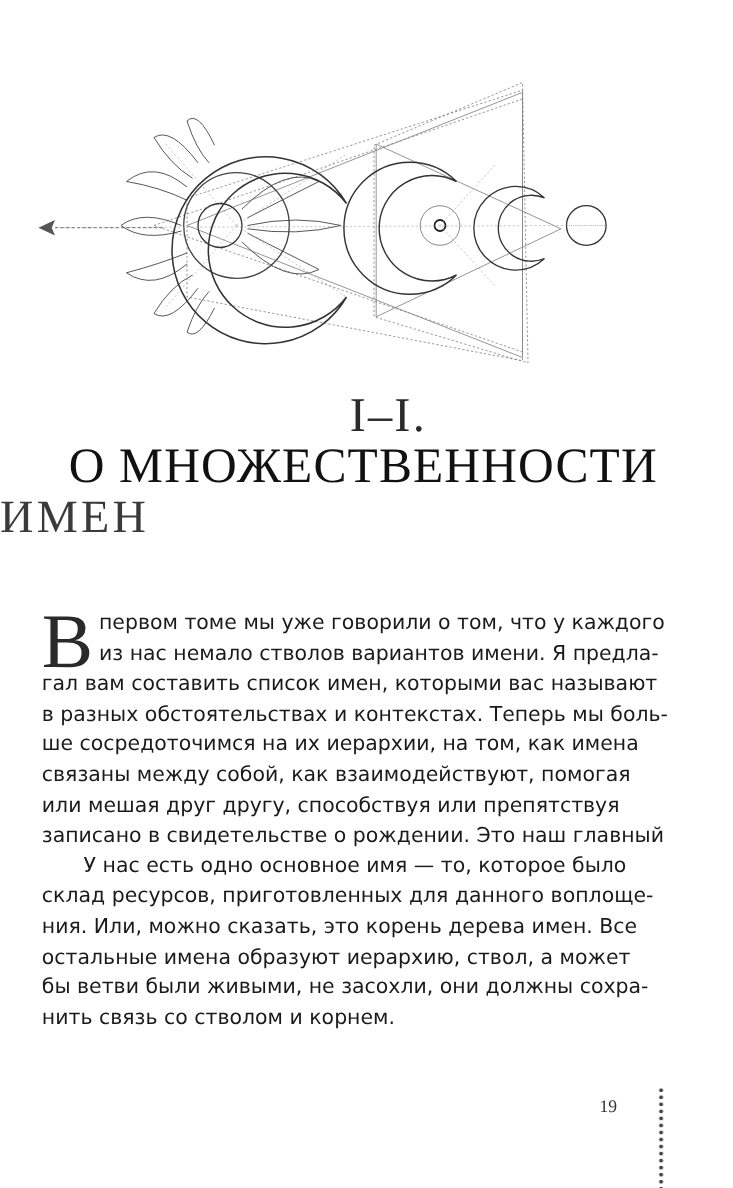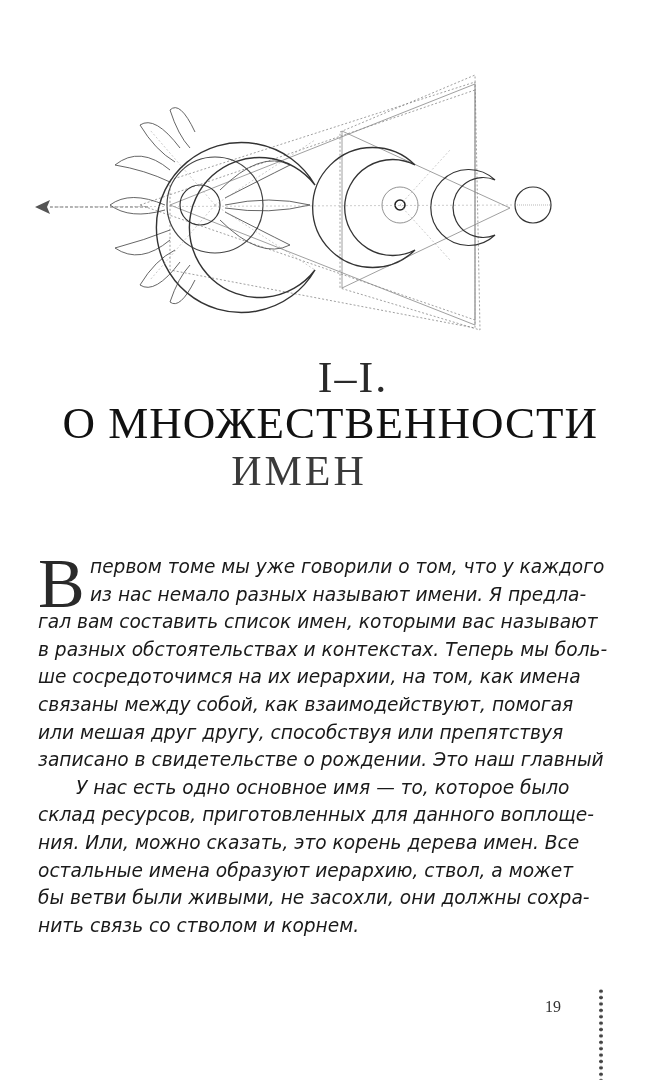--- a/index.html
+++ b/index.html
@@ -1,22 +1,22 @@
 <!DOCTYPE html>
 <html><head>
 <meta charset="utf-8">
 <style>
   html, body { margin: 0; padding: 0; background: #ffffff; }
   body { width: 666px; height: 1080px; position: relative; overflow: hidden; font-family: "DejaVu Sans", sans-serif; color: #1a1a1a; }
   .illustration { position: absolute; left: 20px; top: 70px; width: 560px; height: 270px; }
   .chapter-number { position: absolute; left: 0; top: 352px; width: 666px; text-align: center; font-family: "Liberation Serif", serif; font-size: 44px; color: #2a2a2a; letter-spacing: 2px; margin-left: 20px; }
   .chapter-title-1 { position: absolute; left: 0; top: 397px; width: 598px; text-align: right; font-family: "Liberation Serif", serif; font-size: 45px; color: #111; letter-spacing: 1px; }
-  .chapter-title-2 { position: absolute; left: 0; top: 447px; width: 598px; text-align: center; font-family: "Liberation Serif", serif; font-size: 42px; color: #3a3a3a; letter-spacing: 3px; }
+  .chapter-title-2 { position: absolute; left: 0; top: 447px; width: 598px; font-family: "Liberation Serif", serif; font-size: 42px; color: #3a3a3a; letter-spacing: 3px; }
   .body-text { position: absolute; left: 38px; top: 553px; width: 520px; font-family: "DejaVu Sans", sans-serif; font-size: 18.6px; line-height: 27.6px; color: #1a1a1a; }
-  .line { display: block; white-space: nowrap; text-align: justify; text-align-last: justify; height: 27.6px; font-style: italic; }
+  .line { display: block; white-space: nowrap; text-align: justify; text-align-last: justify; height: 27.6px; }
   .line.last { text-align-last: left; }
   .line.indent { padding-left: 38px; }
   .dropcap-line { padding-left: 52px; }
   .dropcap { position: absolute; left: 0; top: 3px; font-family: "Liberation Serif", serif; font-size: 70px; line-height: 56px; color: #2a2a2a; }
   .page-number { position: absolute; left: 545px; top: 998px; font-family: "Liberation Serif", serif; font-size: 16px; color: #333; }
   .dotted-rule { position: absolute; left: 598px; top: 988px; width: 6px; height: 92px; background-image: radial-gradient(circle, #444 1.6px, transparent 2px); background-size: 6px 6.4px; background-repeat: repeat-y; }
 </style>
 </head>
 <body>
 
@@ -74,21 +74,21 @@
   </g>
 </svg>
 
 <div class="chapter-number">I–I.</div>
 <div class="chapter-title-1">О МНОЖЕСТВЕННОСТИ</div>
 <div class="chapter-title-2">ИМЕН</div>
 
 <div class="body-text">
   <span class="dropcap">В</span>
   <span class="line dropcap-line">первом томе мы уже говорили о том, что у каждого</span>
-  <span class="line dropcap-line">из нас немало разных называют имени. Я предла-</span>
+  <span class="line dropcap-line">из нас немало стволов вариантов имени. Я предла-</span>
   <span class="line">гал вам составить список имен, которыми вас называют</span>
   <span class="line">в разных обстоятельствах и контекстах. Теперь мы боль-</span>
   <span class="line">ше сосредоточимся на их иерархии, на том, как имена</span>
   <span class="line">связаны между собой, как взаимодействуют, помогая</span>
   <span class="line">или мешая друг другу, способствуя или препятствуя</span>
   <span class="line">записано в свидетельстве о рождении. Это наш главный</span>
   <span class="line indent">У нас есть одно основное имя — то, которое было</span>
   <span class="line">склад ресурсов, приготовленных для данного воплоще-</span>
   <span class="line">ния. Или, можно сказать, это корень дерева имен. Все</span>
   <span class="line">остальные имена образуют иерархию, ствол, а может</span>

